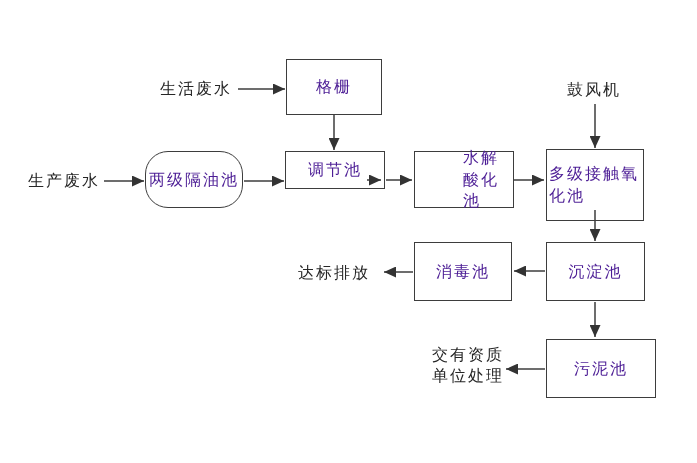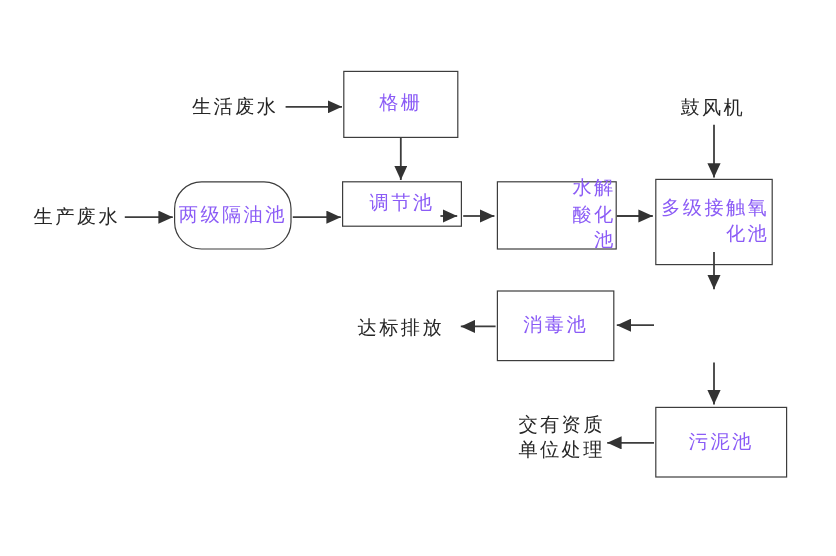--- a/index.html
+++ b/index.html
@@ -2,22 +2,22 @@
 <html><head>
 <meta charset="utf-8">
 <style>
   html,body{margin:0;padding:0;background:#ffffff;}
   #canvas{
     position:relative;width:697px;height:463px;background:#ffffff;overflow:hidden;
     font-family:"Liberation Serif","DejaVu Serif",serif;color:#262626;
   }
   .node{
     position:absolute;border:1.6px solid #3d3d3d;background:transparent;
-    display:flex;align-items:center;justify-content:center;text-align:right;
-    font-size:16px;letter-spacing:2px;line-height:1.35;color:#8b5cf6;box-sizing:border-box;
+    display:flex;align-items:center;justify-content:center;text-align:left;
+    font-size:16px;letter-spacing:2px;line-height:1.35;color:#4c1d95;box-sizing:border-box;
   }
   .flabel{
     position:absolute;font-size:16px;letter-spacing:2px;color:#262626;white-space:nowrap;
   }
   .flabel.multiline{white-space:normal;line-height:21px;}
   #arrows{position:absolute;left:0;top:0;z-index:3;pointer-events:none;}
   
   .n-grating{left:286px;top:59px;width:96px;height:56px;}
   .n-oil{left:145px;top:151px;width:98px;height:57px;border-radius:23px;}
   .n-regulating{left:285px;top:151px;width:100px;height:38px;}
@@ -36,20 +36,21 @@
 </head>
 <body>
 
 <div id="canvas">
 
   <div class="node n-grating">格栅</div>
   <div class="node n-oil">两级隔油池</div>
   <div class="node n-regulating">调节池</div>
   <div class="node n-hydrolysis">水解酸化池</div>
   <div class="node n-oxidation">多级接触氧化池</div>
+  <div class="node n-sedimentation">沉淀池</div>
   <div class="node n-disinfection">消毒池</div>
   <div class="node n-sludge">污泥池</div>
 
   <div class="flabel l-domestic">生活废水</div>
   <div class="flabel l-production">生产废水</div>
   <div class="flabel l-blower">鼓风机</div>
   <div class="flabel l-discharge">达标排放</div>
   <div class="flabel multiline l-qualified">
     <span>交有资质</span><br>
     <span>单位处理</span>

